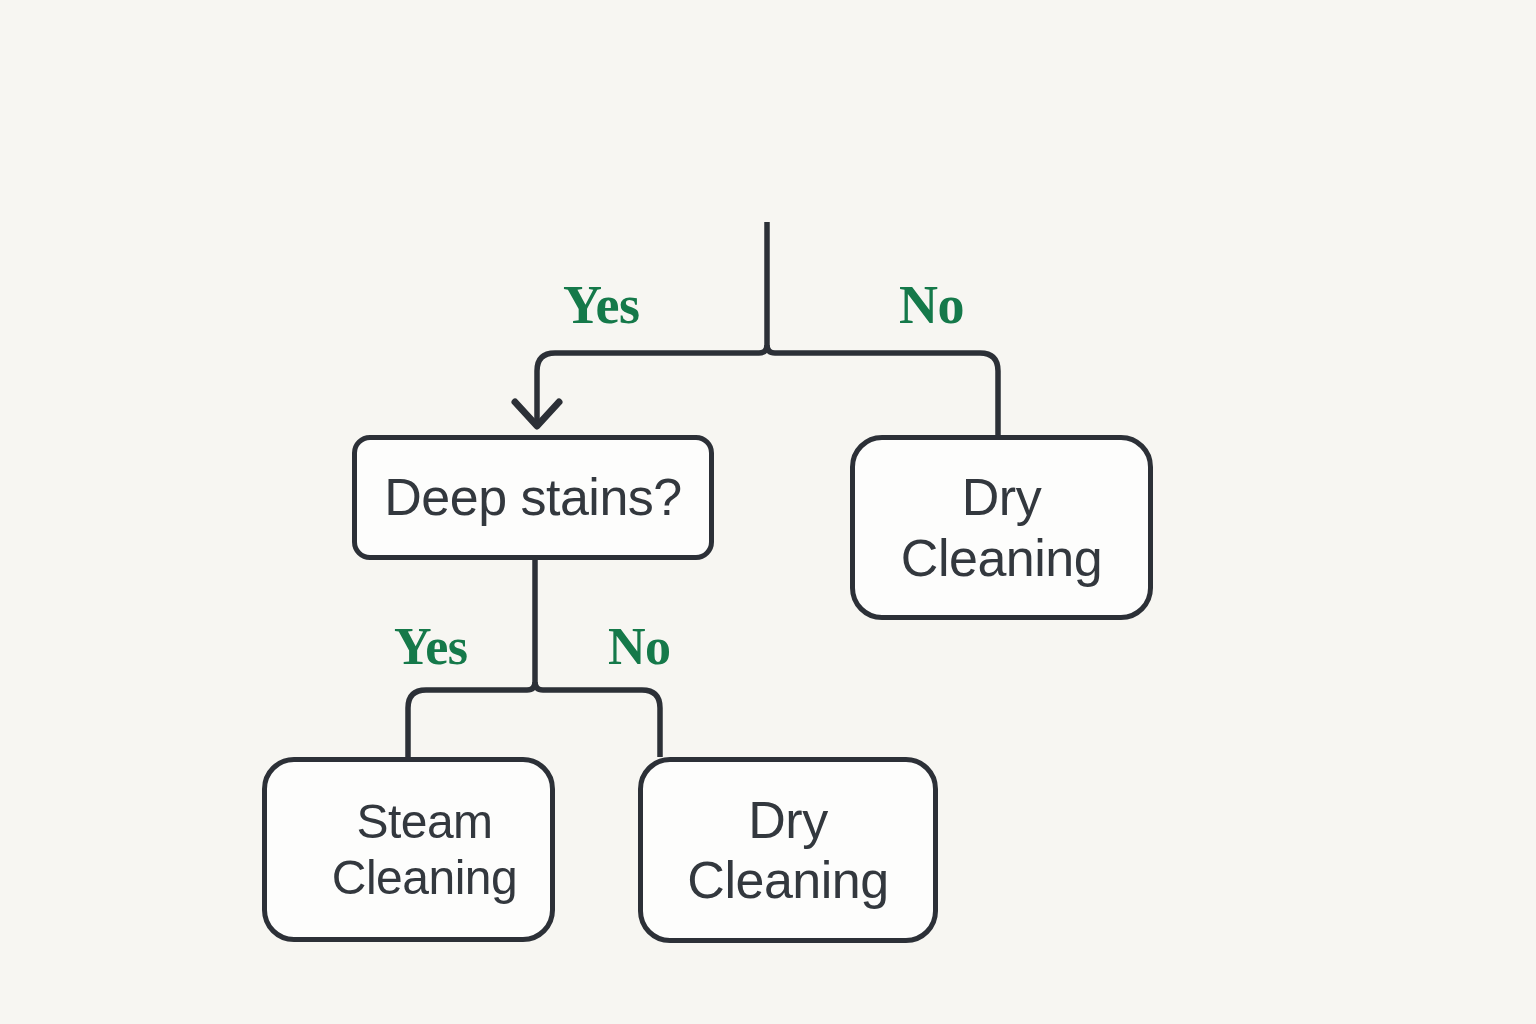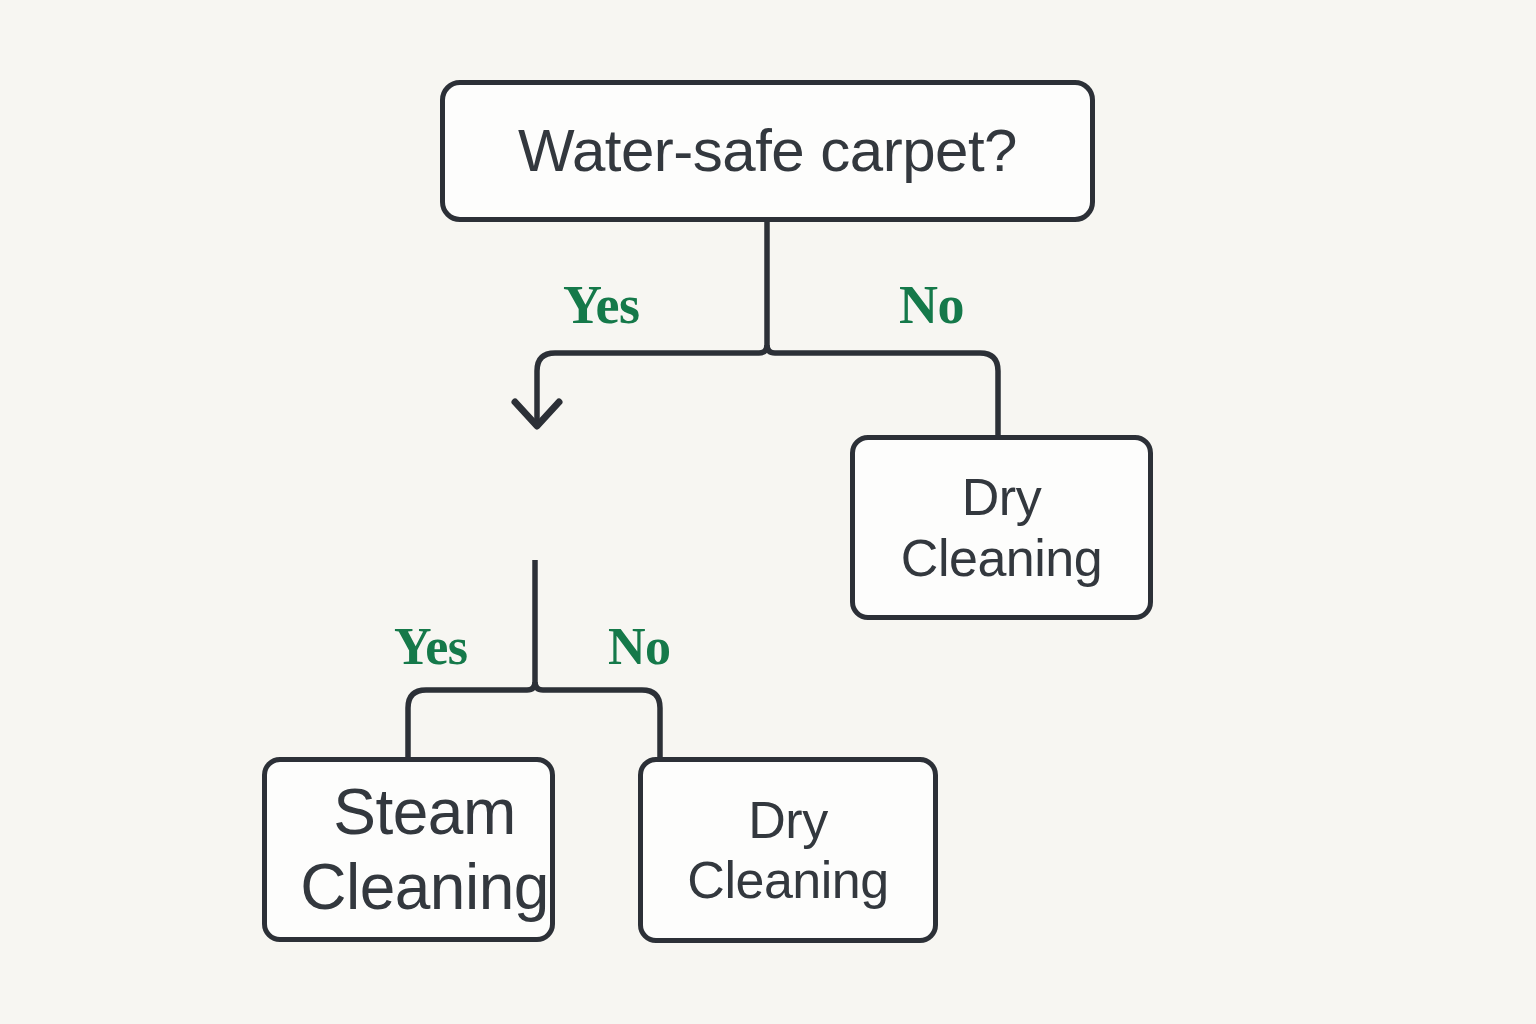--- a/index.html
+++ b/index.html
@@ -36,35 +36,35 @@
     stroke-linejoin: round;
   }
   .node {
     position: absolute;
     box-sizing: border-box;
     display: flex;
     align-items: center;
     justify-content: center;
     background: var(--node-fill);
     border: 5px solid var(--line);
-    border-radius: 18px;
+    border-radius: 32px;
     color: var(--node-text);
     text-align: center;
     letter-spacing: -0.5px;
     font-weight: 500;
   }
   .node .txt {
     display: block;
     line-height: 1.16;
     margin: 0 auto;
   }
   #node-root       { left: 440px; top:  80px; width: 655px; height: 142px; font-size: 60px; border-radius: 20px; }
   #node-deep       { left: 352px; top: 435px; width: 362px; height: 125px; font-size: 52px; border-radius: 18px; }
   #node-dry-right  { left: 850px; top: 435px; width: 303px; height: 185px; font-size: 52px; }
-  #node-steam      { left: 262px; top: 757px; width: 293px; height: 185px; font-size: 64px; padding-left: 32px; }
+  #node-steam      { left: 262px; top: 757px; width: 293px; height: 185px; font-size: 48px; padding-left: 32px; }
   #node-dry-bottom { left: 638px; top: 757px; width: 300px; height: 186px; font-size: 52px; }
   #node-dry-right .txt, #node-dry-bottom .txt { max-width: 235px; }
   #node-steam .txt { max-width: 255px; }
   .edge-label {
     position: absolute;
     color: var(--edge-label);
     font-weight: bold;
     line-height: 1;
     letter-spacing: -0.5px;
     white-space: nowrap;
@@ -90,24 +90,24 @@
 
     <path class="edge" d="M767 345 Q767 353 775 353 L980 353 Q998 353 998 371 L998 435"></path>
 
     <path class="edge" d="M535 560 L535 682"></path>
 
     <path class="edge" d="M535 682 Q535 690 527 690 L426 690 Q408 690 408 708 L408 757"></path>
 
     <path class="edge" d="M535 682 Q535 690 543 690 L642 690 Q660 690 660 708 L660 757"></path>
   </svg>
 
-  <div class="node" id="node-root">
-    <span class="txt">Water-safe carpet?</span>
+
+  <div class="node" id="node-deep">
+    <span class="txt">Deep stains?</span>
   </div>
-
 
   <div class="node" id="node-dry-right">
     <span class="txt">Dry Cleaning</span>
   </div>
 
   <div class="node" id="node-steam">
     <span class="txt">Steam Cleaning</span>
   </div>
 
   <div class="node" id="node-dry-bottom">

